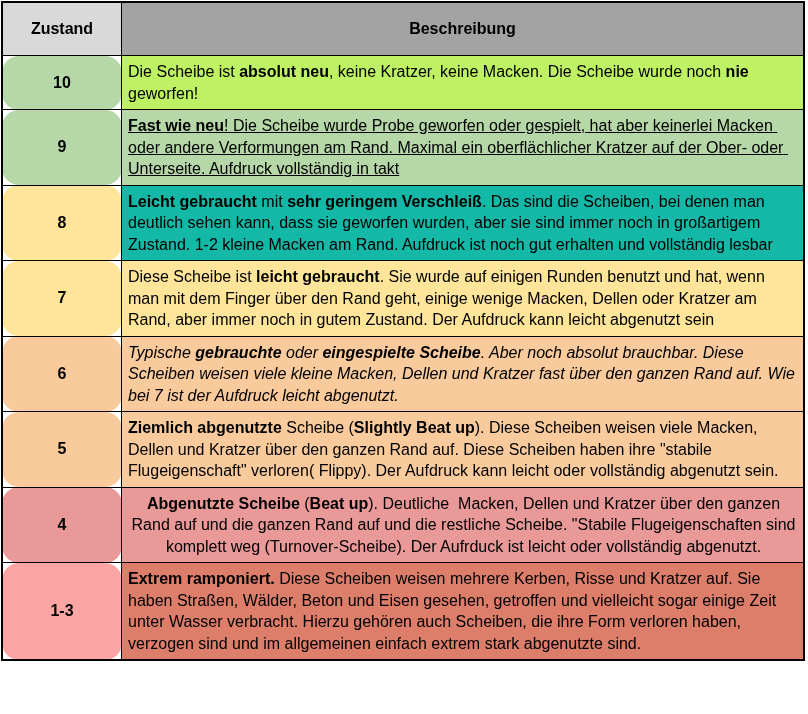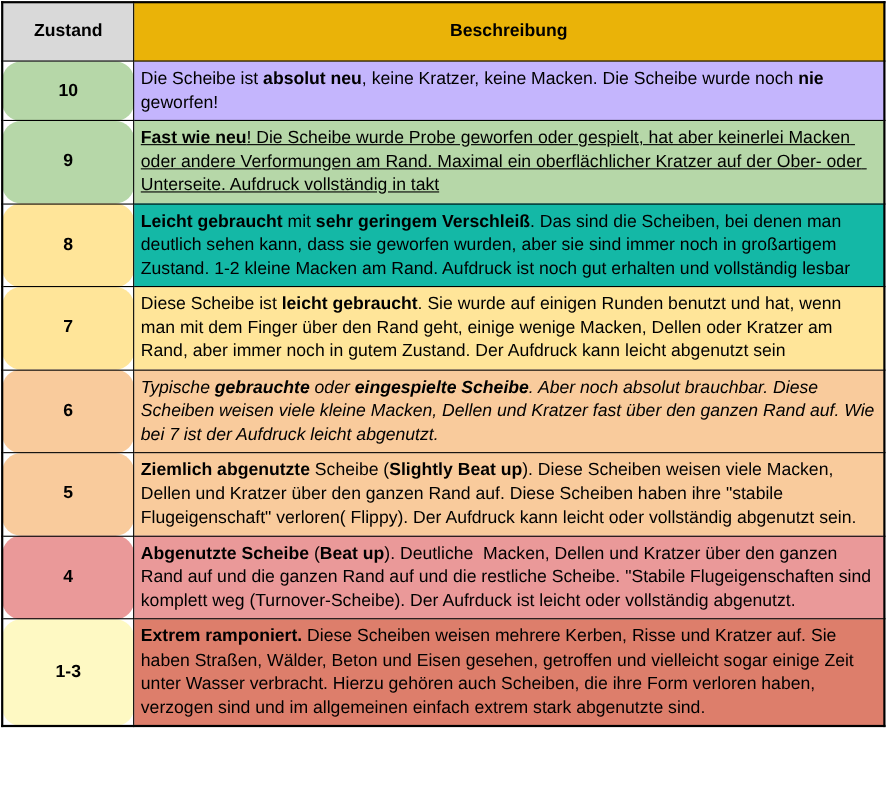--- a/index.html
+++ b/index.html
@@ -55,27 +55,27 @@
   }
 </style>
 </head>
 <body>
 
 <div class="page">
   <table class="condition-table">
     <thead>
       <tr>
         <th class="zustand-header" style="background: rgb(217, 217, 217);">Zustand</th>
-        <th class="desc-header" style="background: #eab308;">Beschreibung</th>
+        <th class="desc-header" style="background: #a3a3a3;">Beschreibung</th>
       </tr>
     </thead>
     <tbody>
         <tr>
           <td class="zustand-cell" style="background: rgb(182, 215, 168);">10</td>
-          <td class="desc-cell" style="background: #c4b5fd;"><span>Die Scheibe ist </span><b>absolut neu</b><span>, keine Kratzer, keine Macken. Die Scheibe wurde noch </span><b>nie</b><span> geworfen!</span></td>
+          <td class="desc-cell" style="background: #bef264;"><span>Die Scheibe ist </span><b>absolut neu</b><span>, keine Kratzer, keine Macken. Die Scheibe wurde noch </span><b>nie</b><span> geworfen!</span></td>
         </tr>
         <tr>
           <td class="zustand-cell" style="background: rgb(182, 215, 168);">9</td>
           <td class="desc-cell" style="background: rgb(182, 215, 168); text-decoration: underline;"><b>Fast wie neu</b><span>! Die Scheibe wurde Probe geworfen oder gespielt, hat aber keinerlei Macken oder andere Verformungen am Rand. Maximal ein oberflächlicher Kratzer auf der Ober- oder Unterseite. Aufdruck vollständig in takt</span></td>
         </tr>
         <tr>
           <td class="zustand-cell" style="background: rgb(255, 229, 153);">8</td>
           <td class="desc-cell" style="background: #14b8a6;"><b>Leicht gebraucht</b><span> mit </span><b>sehr geringem Verschleiß</b><span>. Das sind die Scheiben, bei denen man deutlich sehen kann, dass sie geworfen wurden, aber sie sind immer noch in großartigem Zustand. 1-2 kleine Macken am Rand. Aufdruck ist noch gut erhalten und vollständig lesbar</span></td>
         </tr>
         <tr>
@@ -85,21 +85,21 @@
         <tr>
           <td class="zustand-cell" style="background: rgb(249, 203, 156);">6</td>
           <td class="desc-cell" style="background: rgb(249, 203, 156); font-style: italic;"><span>Typische </span><b>gebrauchte</b><span> oder </span><b>eingespielte Scheibe</b><span>. Aber noch absolut brauchbar. Diese Scheiben weisen viele kleine Macken, Dellen und Kratzer fast über den ganzen Rand auf. Wie bei 7 ist der Aufdruck leicht abgenutzt.</span></td>
         </tr>
         <tr>
           <td class="zustand-cell" style="background: rgb(249, 203, 156);">5</td>
           <td class="desc-cell" style="background: rgb(249, 203, 156);"><b>Ziemlich abgenutzte</b><span> Scheibe (</span><b>Slightly Beat up</b><span>). Diese Scheiben weisen viele Macken, Dellen und Kratzer über den ganzen Rand auf. Diese Scheiben haben ihre "stabile Flugeigenschaft" verloren( Flippy). Der Aufdruck kann leicht oder vollständig abgenutzt sein.</span></td>
         </tr>
         <tr>
           <td class="zustand-cell" style="background: rgb(234, 153, 153);">4</td>
-          <td class="desc-cell" style="background: rgb(234, 153, 153);"><b>Abgenutzte Scheibe</b><span> (</span><b>Beat up</b><span>). Deutliche  Macken, Dellen und Kratzer über den ganzen Rand auf und die ganzen Rand auf und die restliche Scheibe. "Stabile Flugeigenschaften sind komplett weg (Turnover-Scheibe). Der Aufrduck ist leicht oder vollständig abgenutzt.</span></td>
+          <td class="desc-cell" style="background: rgb(234, 153, 153); text-align: center;"><b>Abgenutzte Scheibe</b><span> (</span><b>Beat up</b><span>). Deutliche  Macken, Dellen und Kratzer über den ganzen Rand auf und die ganzen Rand auf und die restliche Scheibe. "Stabile Flugeigenschaften sind komplett weg (Turnover-Scheibe). Der Aufrduck ist leicht oder vollständig abgenutzt.</span></td>
         </tr>
         <tr>
-          <td class="zustand-cell" style="background: #fef9c3;">1-3</td>
+          <td class="zustand-cell" style="background: #fca5a5;">1-3</td>
           <td class="desc-cell" style="background: rgb(221, 126, 107);"><b>Extrem ramponiert.</b><span> Diese Scheiben weisen mehrere Kerben, Risse und Kratzer auf. Sie haben Straßen, Wälder, Beton und Eisen gesehen, getroffen und vielleicht sogar einige Zeit unter Wasser verbracht. Hierzu gehören auch Scheiben, die ihre Form verloren haben, verzogen sind und im allgemeinen einfach extrem stark abgenutzte sind.</span></td>
         </tr>
       </tbody>
   </table>
 </div>
 
 </body></html>

